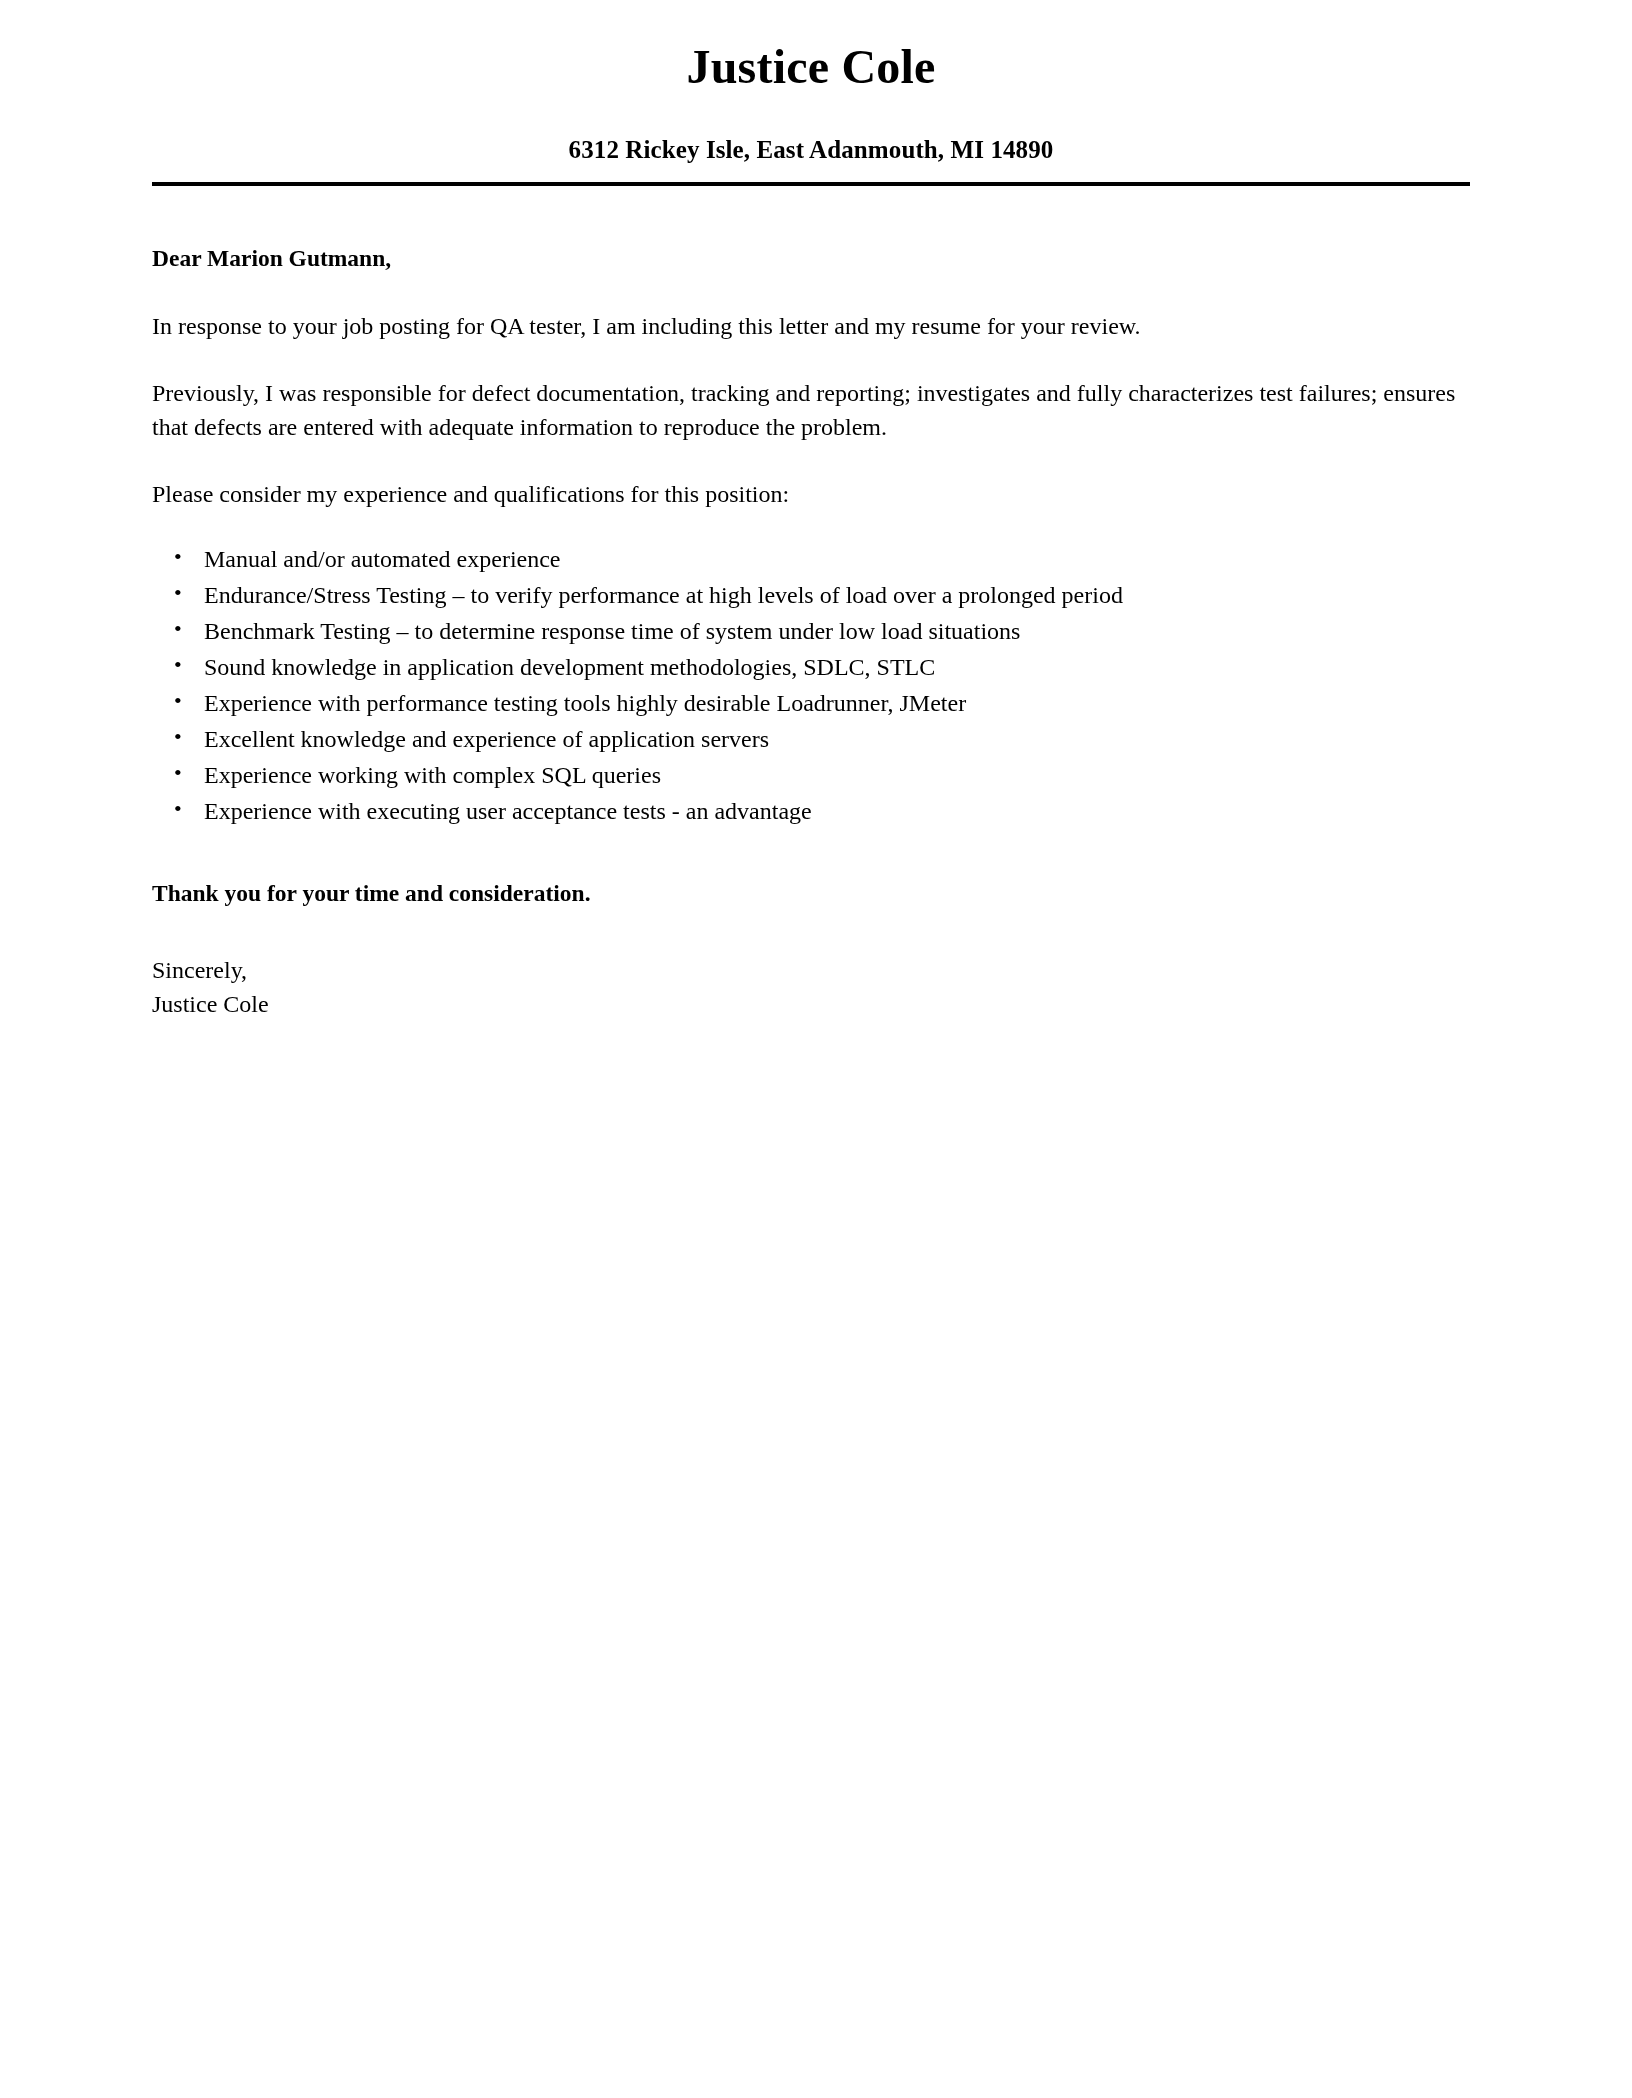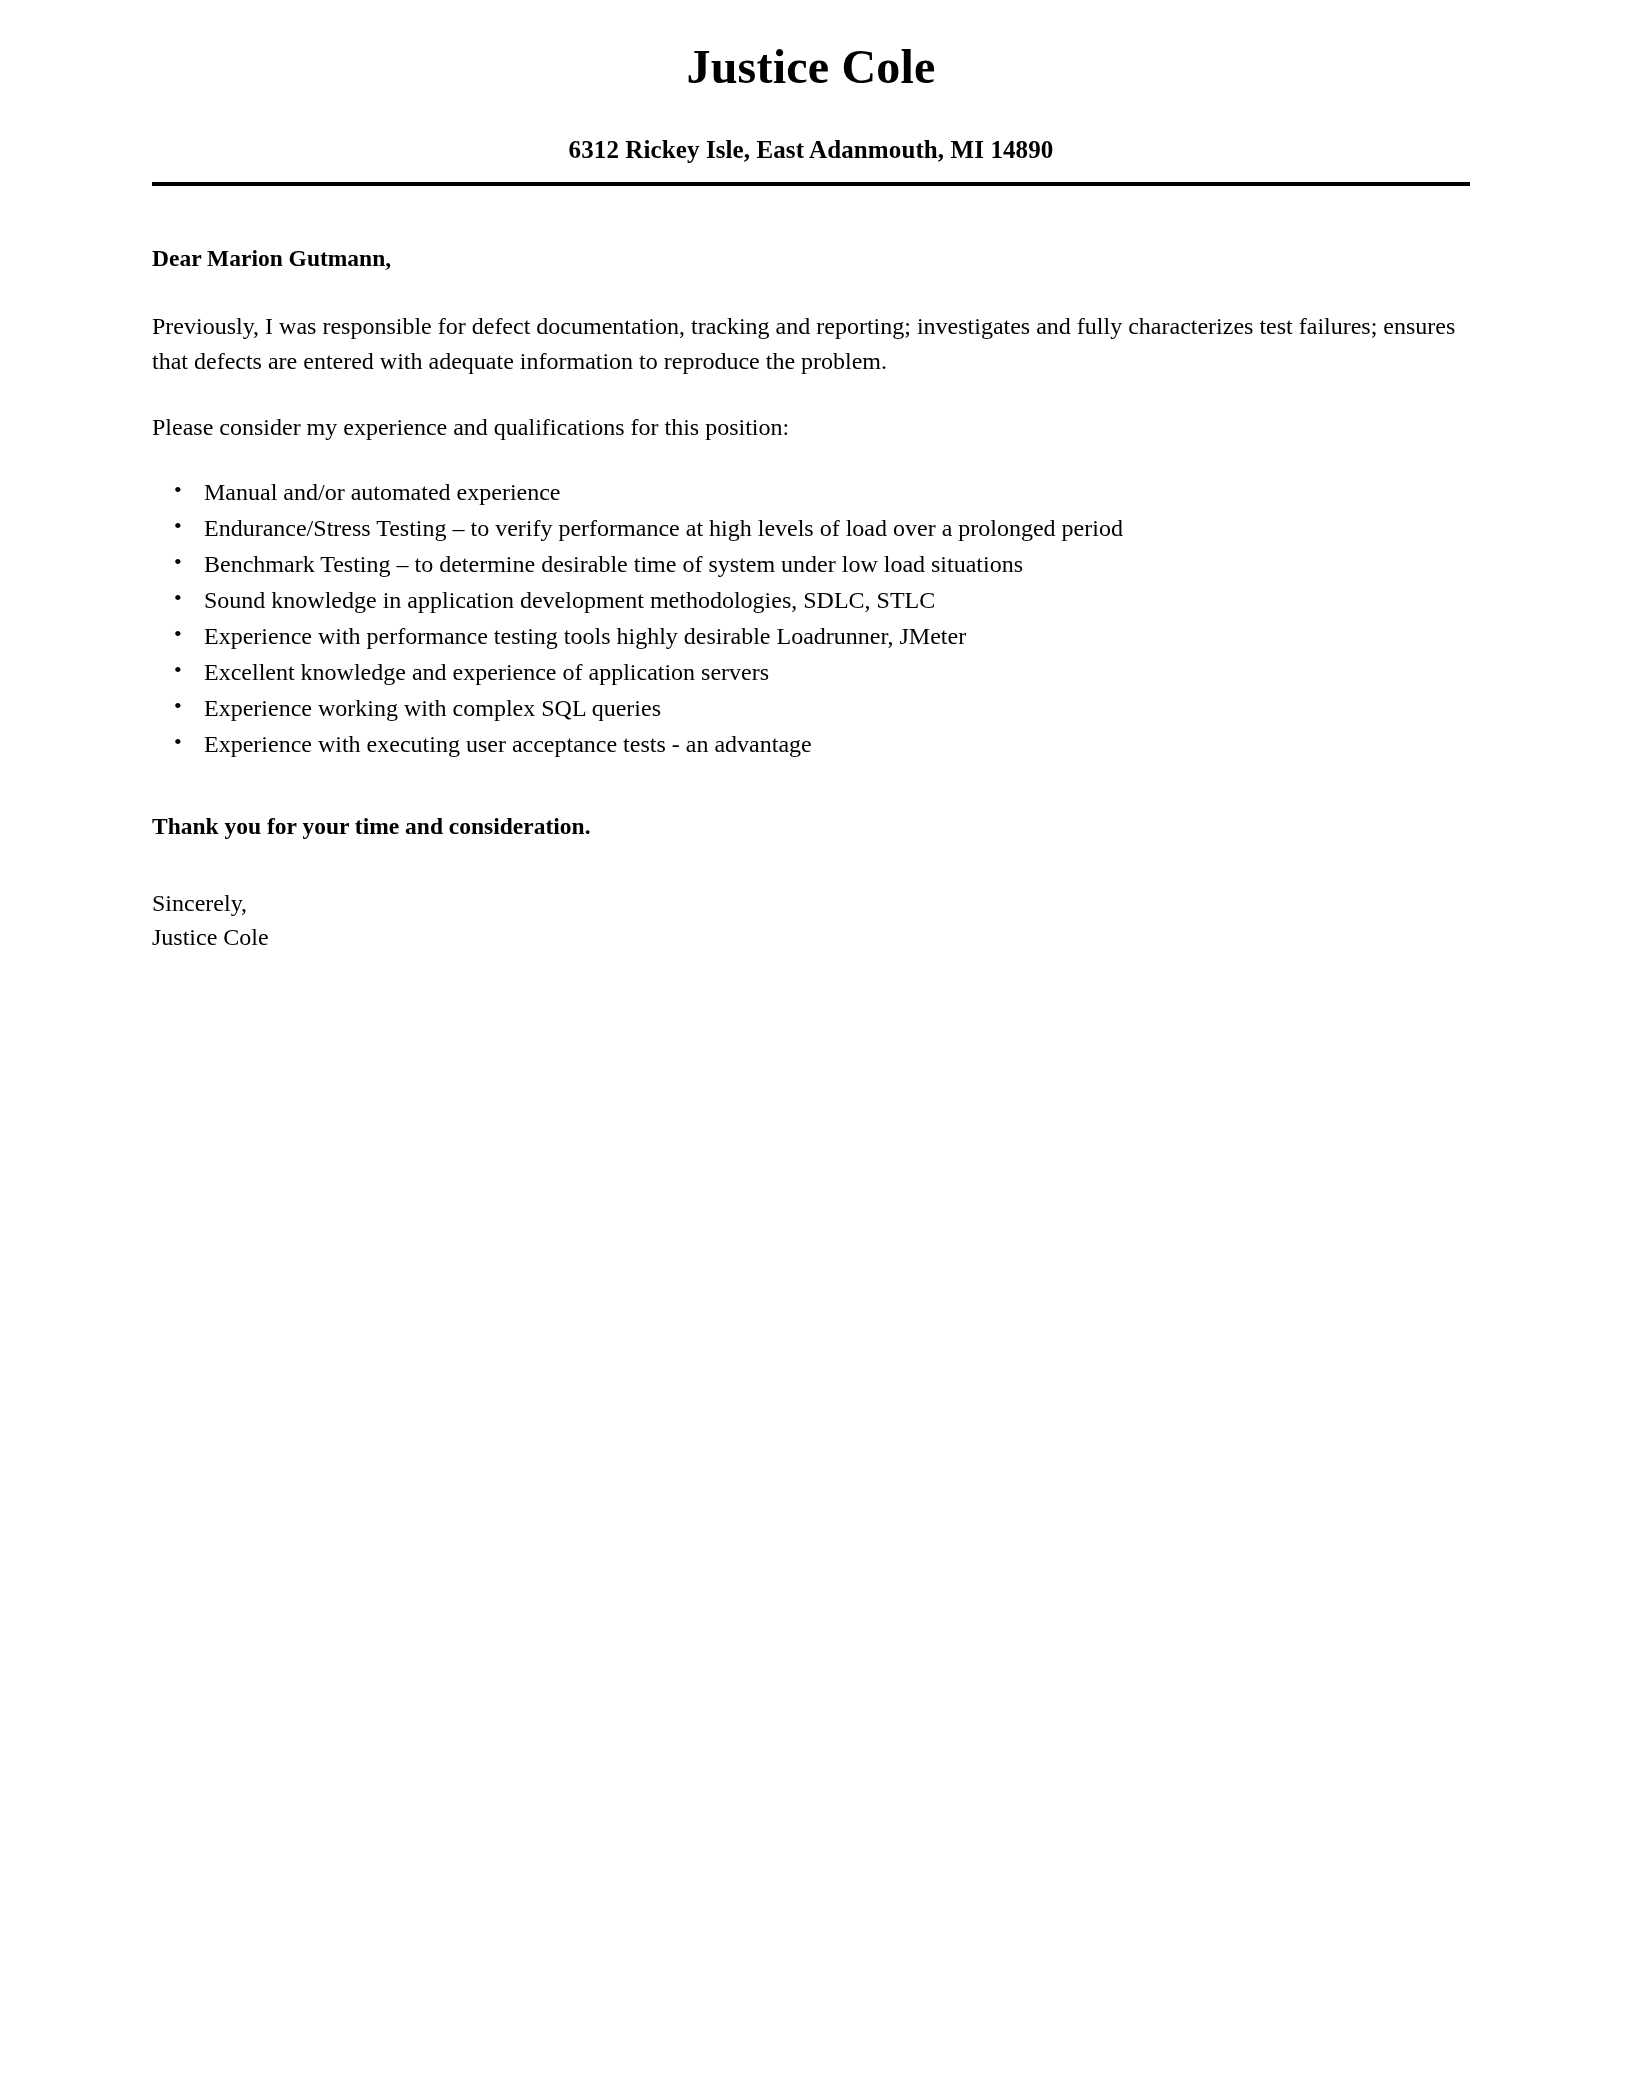--- a/index.html
+++ b/index.html
@@ -119,29 +119,30 @@
     <div class="header-block">
       <h1 class="doc-title">Justice Cole</h1>
       <div class="doc-address">6312 Rickey Isle, East Adanmouth, MI 14890</div>
       <div class="header-rule"></div>
     </div>
 
     <div class="body-block">
 
       <p class="salutation">Dear Marion Gutmann,</p>
 
+      <p class="para">In response to your job posting for QA tester, I am including this letter and my resume for your review.</p>
 
       <p class="para">Previously, I was responsible for defect documentation, tracking and reporting; investigates and fully characterizes test failures; ensures that defects are entered with adequate information to reproduce the problem.</p>
 
       <p class="para">Please consider my experience and qualifications for this position:</p>
 
       <ul class="qual-list">
         <li>Manual and/or automated experience</li>
         <li>Endurance/Stress Testing – to verify performance at high levels of load over a prolonged period</li>
-        <li>Benchmark Testing – to determine desirable time of system under low load situations</li>
+        <li>Benchmark Testing – to determine response time of system under low load situations</li>
         <li>Sound knowledge in application development methodologies, SDLC, STLC</li>
         <li>Experience with performance testing tools highly desirable Loadrunner, JMeter</li>
         <li>Excellent knowledge and experience of application servers</li>
         <li>Experience working with complex SQL queries</li>
         <li>Experience with executing user acceptance tests - an advantage</li>
       </ul>
 
       <p class="closing-thanks">Thank you for your time and consideration.</p>
 
       <div class="signoff">

